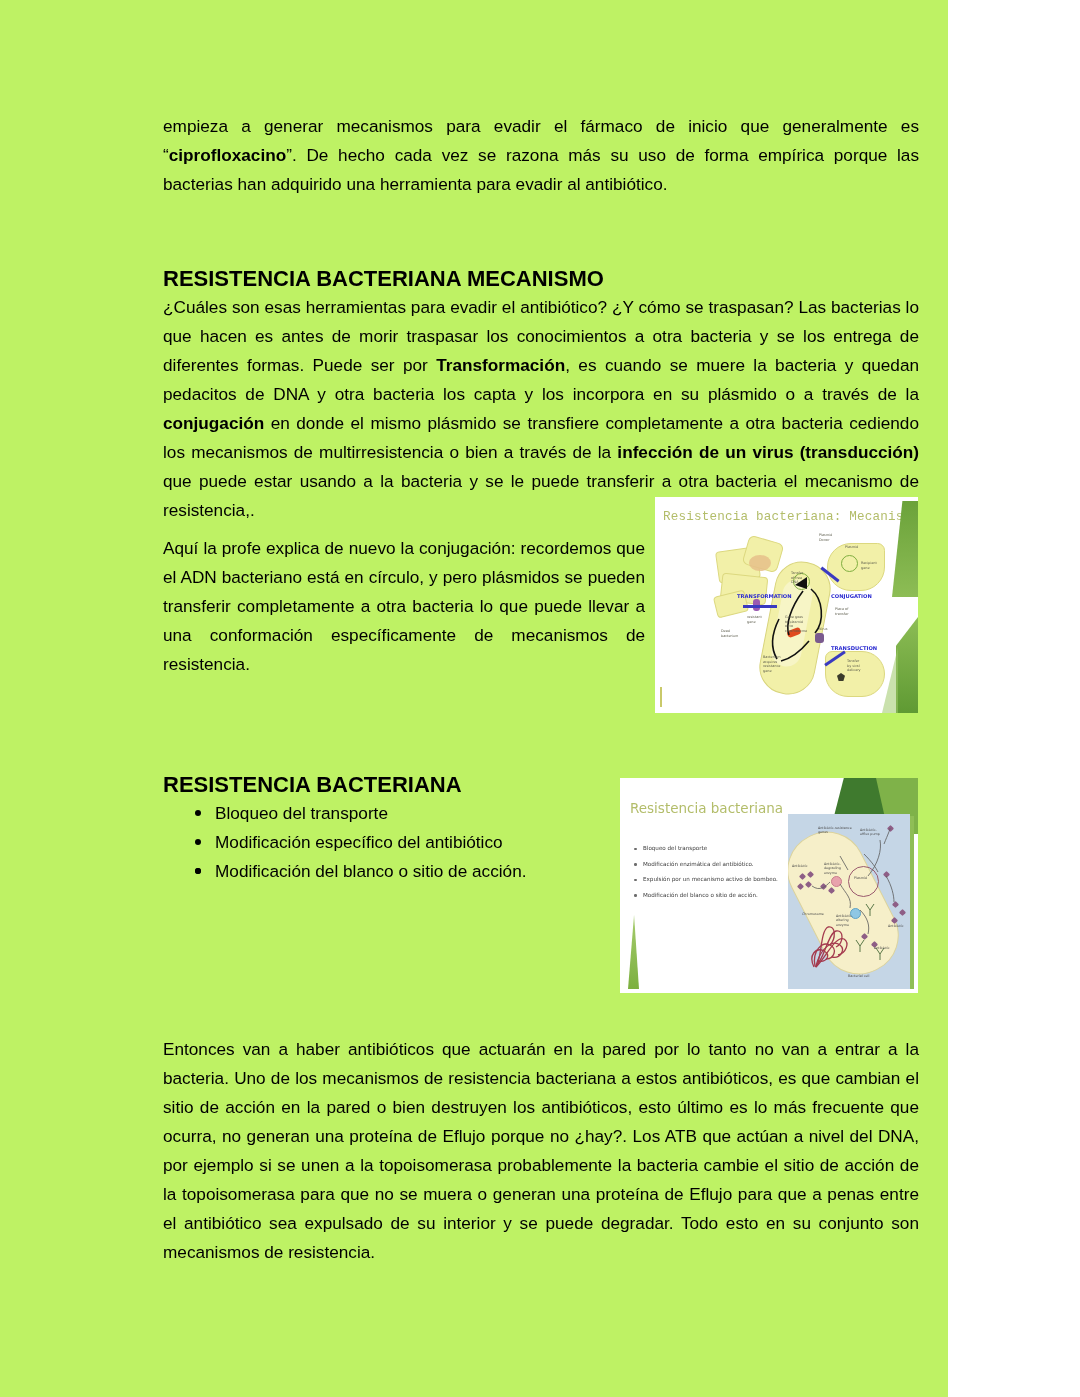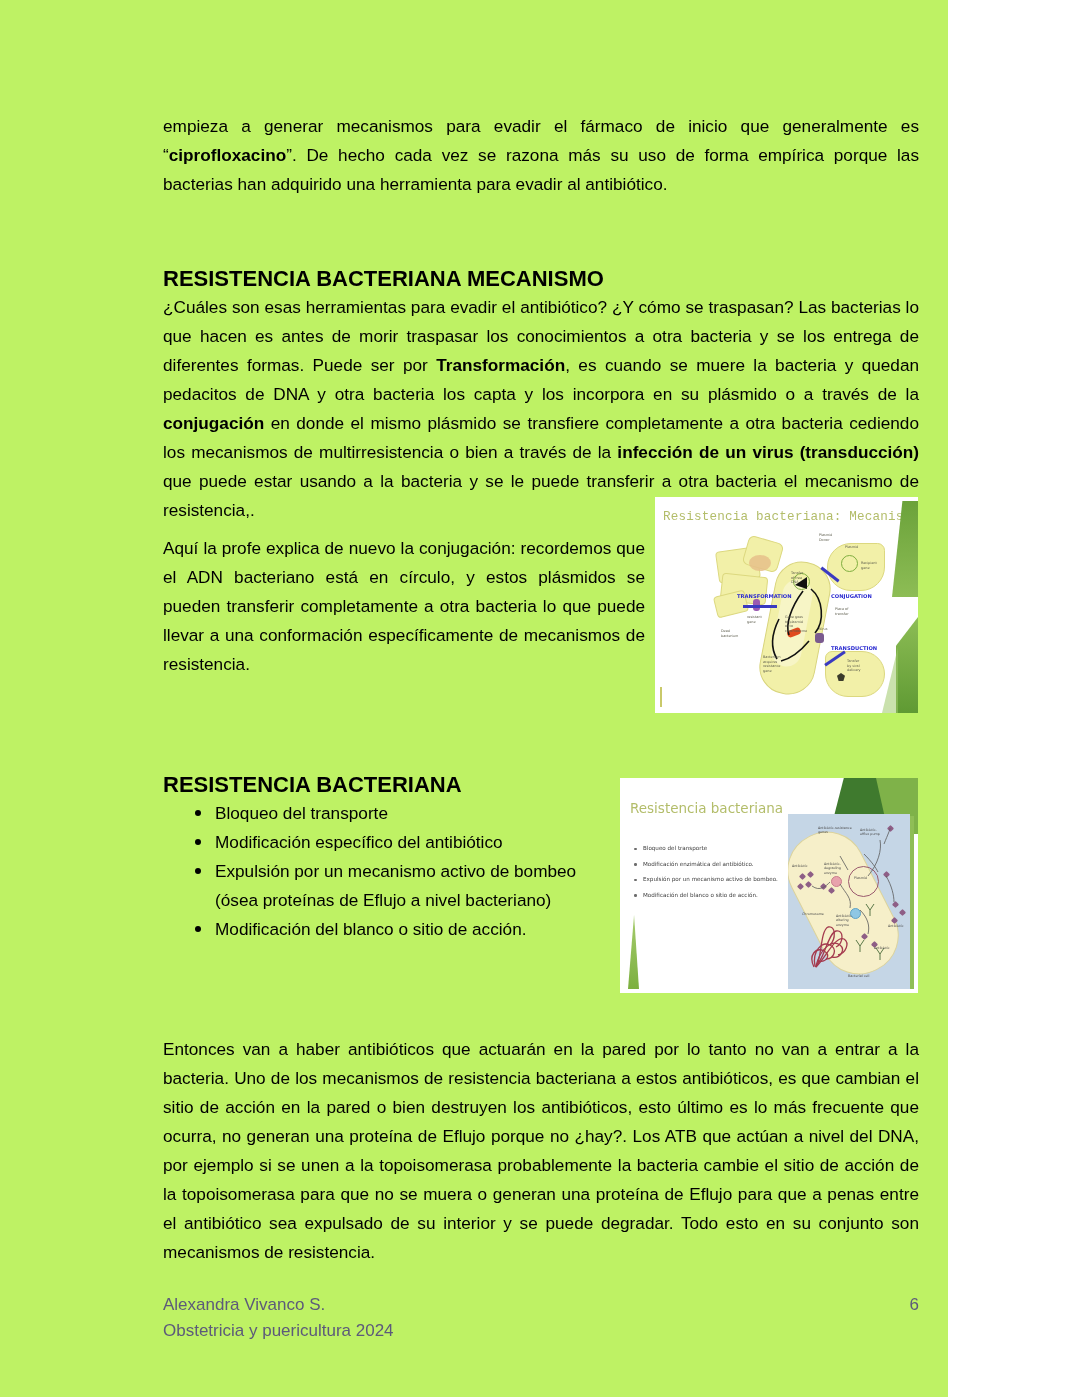--- a/index.html
+++ b/index.html
@@ -364,21 +364,21 @@
     <p class="body-text"><span>empieza a generar mecanismos para evadir el fármaco de inicio que generalmente es </span>“<b>ciprofloxacino</b><span>”. De hecho cada vez se razona más su uso de forma empírica porque las bacterias han adquirido una herramienta para evadir al antibiótico.</span></p>
   </div>
 
   <div class="content" style="top:264px;">
     <div class="sec-head">RESISTENCIA BACTERIANA MECANISMO</div>
     <p class="body-text"><span>¿Cuáles son esas herramientas para evadir el antibiótico? ¿Y cómo se traspasan? Las bacterias lo que hacen es antes de morir traspasar los conocimientos a otra bacteria y se los entrega de diferentes formas. Puede ser por </span><b>Transformación</b><span>, es cuando se muere la bacteria y quedan pedacitos de DNA y otra bacteria los capta y los incorpora  en su plásmido o a través de la </span><b>conjugación</b><span> en donde el mismo plásmido se transfiere completamente a otra bacteria cediendo los mecanismos de multirresistencia o bien a través de la </span><b>infección de un virus (transducción)</b><span> que puede estar usando a la bacteria y se le puede transferir a otra bacteria el mecanismo de resistencia,.</span></p>
   </div>
 
   <div class="col-left-1">
     <div class="gap-md"></div>
-    <p class="body-text">Aquí la profe explica de nuevo la conjugación: recordemos que el ADN bacteriano está en círculo, y estos plásmidos se pueden transferir completamente a otra bacteria lo que puede llevar a una conformación específicamente de mecanismos de resistencia.</p>
+    <p class="body-text">Aquí la profe explica de nuevo la conjugación: recordemos que el ADN bacteriano está en círculo, y pero plásmidos se pueden transferir completamente a otra bacteria lo que puede llevar a una conformación específicamente de mecanismos de resistencia.</p>
   </div>
 
   <div class="figure-1">
     <div class="slide1-title">Resistencia bacteriana: Mecanismo</div>
     <div class="s1-green-a"></div>
     <div class="s1-green-b"></div>
     <div class="s1-green-c"></div>
     <div class="s1-tick"></div>
 
     <div class="panel1">
@@ -447,21 +447,21 @@
 by viral
 delivery</div>
     </div>
   </div>
 
   <div class="col-left-2">
     <div class="sec-head">RESISTENCIA BACTERIANA</div>
     <ul class="bullets">
       <li><span class="dot"></span><span>Bloqueo del transporte</span></li>
       <li><span class="dot"></span><span>Modificación específico del antibiótico</span></li>
-      <li><span class="dot"></span><span>Expulsión por un mecanismo activo de bombeo (ósea proteínas de Eflujo a nivel bacteriano)</span></li>
+      <li><span class="dot"></span></li>
       <li><span class="dot"></span><span>Modificación del blanco o sitio de acción.</span></li>
     </ul>
   </div>
 
   <div class="figure-2">
     <div class="s2-green-dark"></div>
     <div class="s2-green-light"></div>
     <div class="s2-green-bar"></div>
     <div class="slide2-title">Resistencia bacteriana</div>
 
@@ -544,19 +544,14 @@
 altering
 enzyme</div>
       <div class="micro-label" style="left:60px; top:160px;">Bacterial cell</div>
     </div>
   </div>
 
   <div class="tail-text">
     <p class="body-text">Entonces van a haber antibióticos que actuarán en la pared por lo tanto no van a entrar a la bacteria. Uno de los mecanismos de resistencia bacteriana a estos antibióticos,  es que cambian el sitio de acción en la pared o bien destruyen los antibióticos, esto último es lo más frecuente que ocurra, no generan una proteína de Eflujo porque no ¿hay?. Los ATB que actúan a nivel del DNA, por ejemplo si se unen a la topoisomerasa probablemente la bacteria cambie el sitio de acción de la topoisomerasa para que no se muera o generan una proteína de Eflujo para que a penas entre el antibiótico sea expulsado de su interior y se puede degradar. Todo esto en su conjunto son mecanismos de resistencia.</p>
   </div>
 
-  <div class="footer">
-    <div class="footer-name">Alexandra Vivanco S.</div>
-    <div class="footer-sub">Obstetricia y puericultura 2024</div>
-    <div class="footer-page">6</div>
-  </div>
 
 </div>
 
 </body></html>

